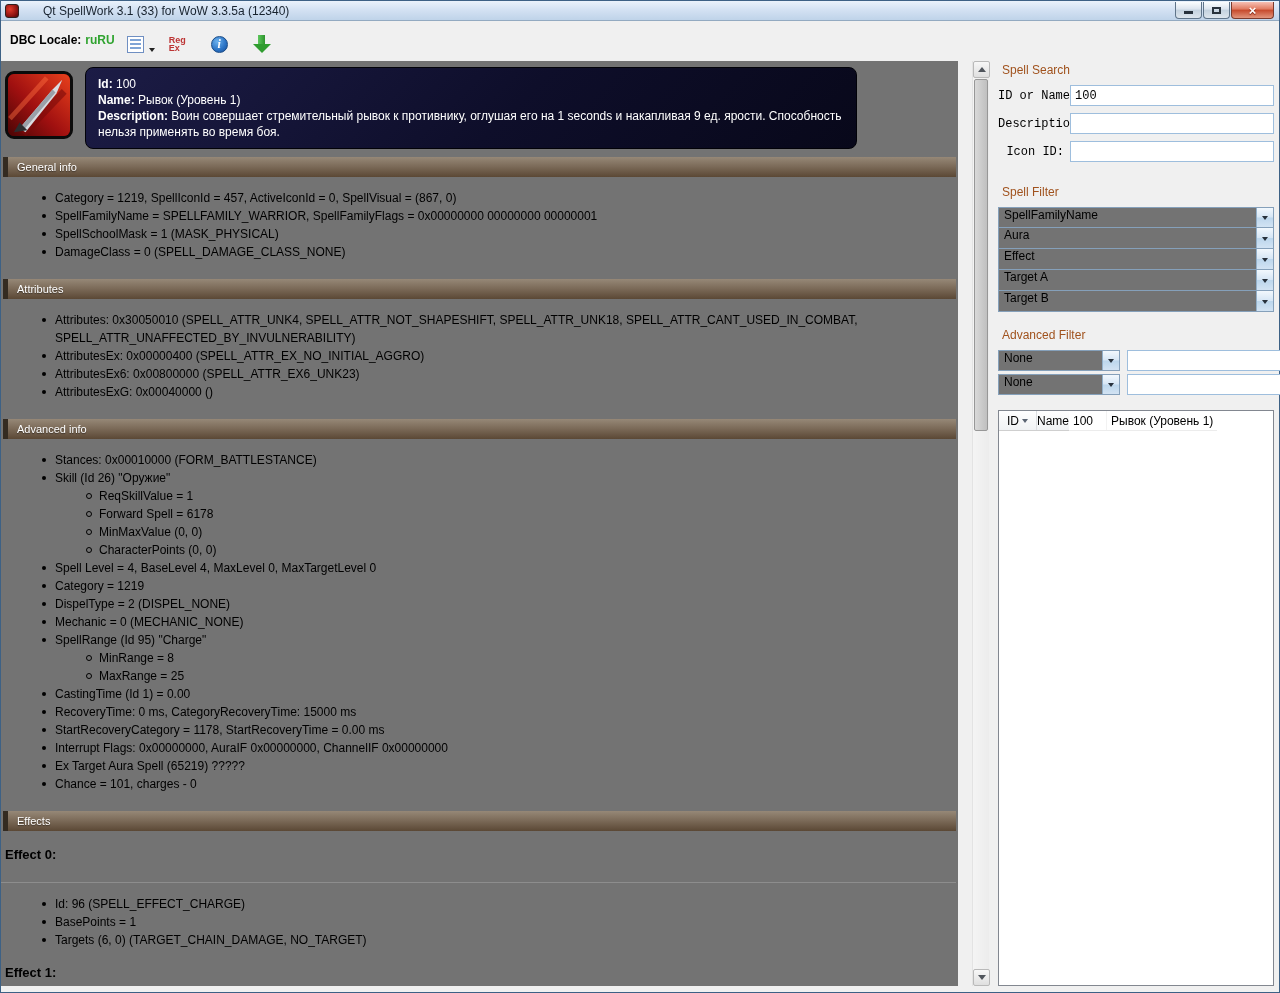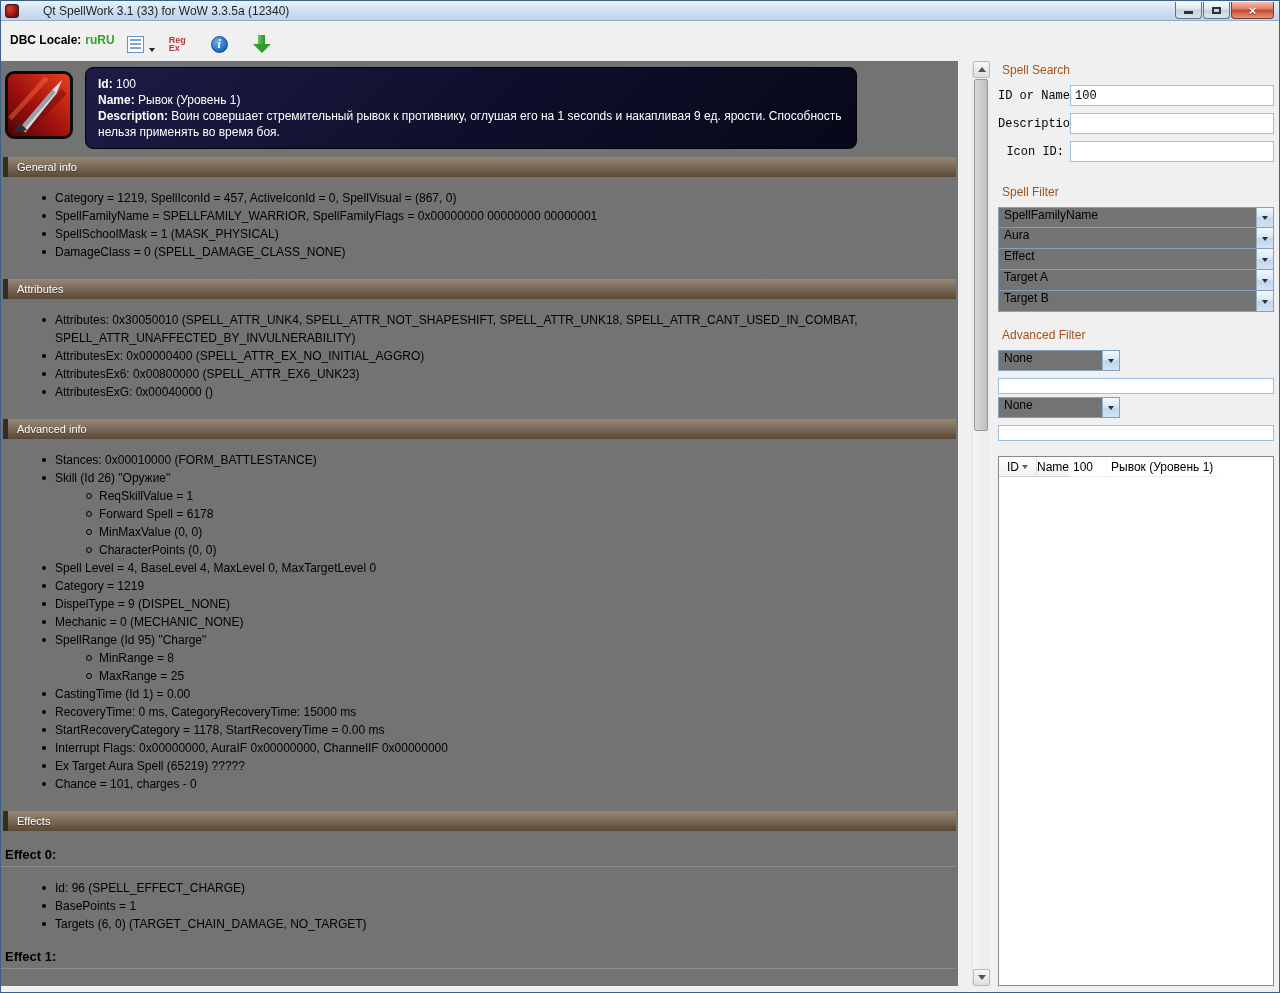--- a/index.html
+++ b/index.html
@@ -107,21 +107,21 @@
   ul.lvl2 { list-style: none; margin: 0; }
   ul.lvl2 > li { position: relative; padding-left: 44px; line-height: 18px; }
   ul.lvl2 > li::before {
     content: ""; position: absolute; left: 31px; top: 6px;
     width: 4px; height: 4px; border-radius: 50%; background: transparent; border: 1px solid #000;
   }
   ul.lvl1 > li .wrapwide { display: block; max-width: 860px; }
 
   .effect-head {
     font-weight: bold; font-size: 13px; margin: 14px 2px 4px 0;
-    padding: 2px 0 4px 4px; border-bottom: 1px solid #8d8d8d;
+    padding: 2px 0 20px 4px; border-bottom: 1px solid #8d8d8d;
   }
   ul.effect-list { margin-bottom: 10px; }
 
   
   .vscroll {
     position: absolute; top: 60px; left: 971px; width: 17px; height: 925px;
     background: linear-gradient(90deg, #f4f4f4, #ececec);
     border-left: 1px solid #e3e3e3;
   }
   .sb-btn {
@@ -157,21 +157,21 @@
     display: flex; align-items: flex-start; padding: 0 20px 0 5px; white-space: nowrap; overflow: hidden;
   }
   .combo + .combo { border-top: none; }
   .combo-btn {
     position: absolute; right: 0; top: 0; bottom: 0; width: 17px;
     background: linear-gradient(180deg, #f2f8fd 0%, #d6e6f5 48%, #bcd6ec 52%, #d2e3f3 100%);
     border-left: 1px solid #93b0c9;
     display: flex; align-items: center; justify-content: center;
   }
   .combo-btn::after { content: ""; border: 3px solid transparent; border-top: 4px solid #27313c; margin-top: 4px; }
-  .af-row { display: flex; gap: 7px; margin-bottom: 3px; flex-direction: column; }
+  .af-row { display: flex; gap: 7px; margin-bottom: 3px; }
   .af-row .combo { width: 122px; flex: 0 0 auto; }
   .af-row input {
     flex: 1; height: 21px; border: 1px solid #9ebedd; background: #fff;
     padding: 0 4px; font: inherit; outline: none;
   }
 
   .results {
     margin-top: 12px; flex: 1; border: 1px solid #828790; background: #fff;
     display: flex; flex-direction: row; overflow: hidden;
   }
@@ -292,21 +292,21 @@
       <li><span>Skill (Id 26) "Оружие"</span>
         <ul class="lvl2">
           <li><span>ReqSkillValue = 1</span></li>
           <li><span>Forward Spell = 6178</span></li>
           <li><span>MinMaxValue (0, 0)</span></li>
           <li><span>CharacterPoints (0, 0)</span></li>
         </ul>
       </li>
       <li><span>Spell Level = 4, BaseLevel 4, MaxLevel 0, MaxTargetLevel 0</span></li>
       <li><span>Category = 1219</span></li>
-      <li><span>DispelType = 9 (DISPEL_NONE)</span></li>
+      <li><span>DispelType = 2 (DISPEL_NONE)</span></li>
       <li><span>Mechanic = 0 (MECHANIC_NONE)</span></li>
       <li><span>SpellRange (Id 95) "Charge"</span>
         <ul class="lvl2">
           <li><span>MinRange = 8</span></li>
           <li><span>MaxRange = 25</span></li>
         </ul>
       </li>
       <li><span>CastingTime (Id 1) = 0.00</span></li>
       <li><span>RecoveryTime: 0 ms, CategoryRecoveryTime: 15000 ms</span></li>
       <li><span>StartRecoveryCategory = 1178, StartRecoveryTime = 0.00 ms</span></li>

